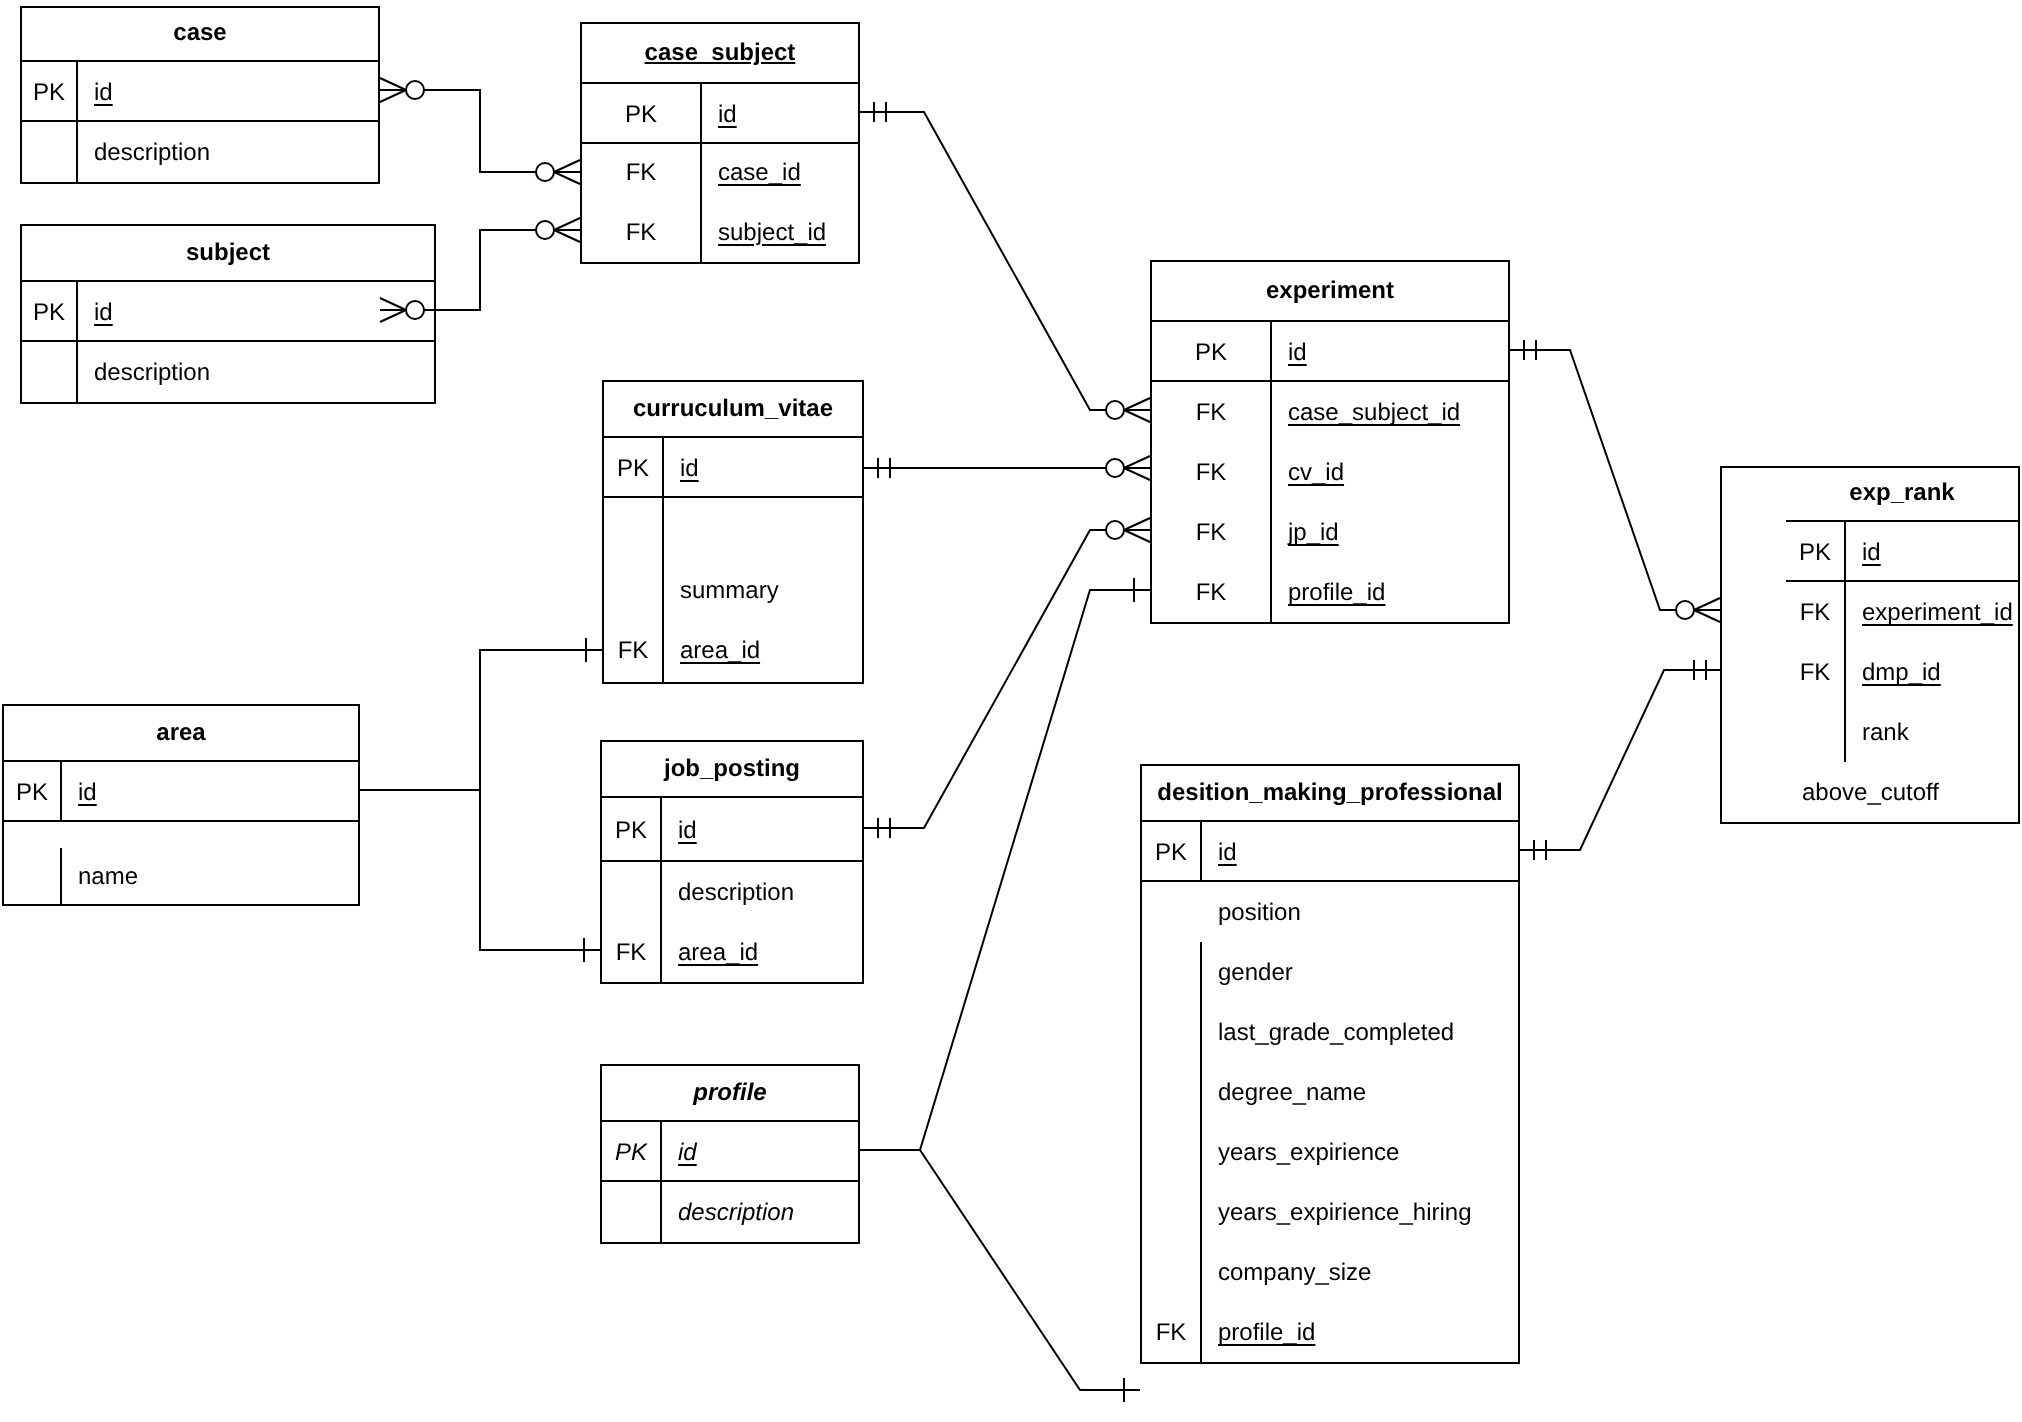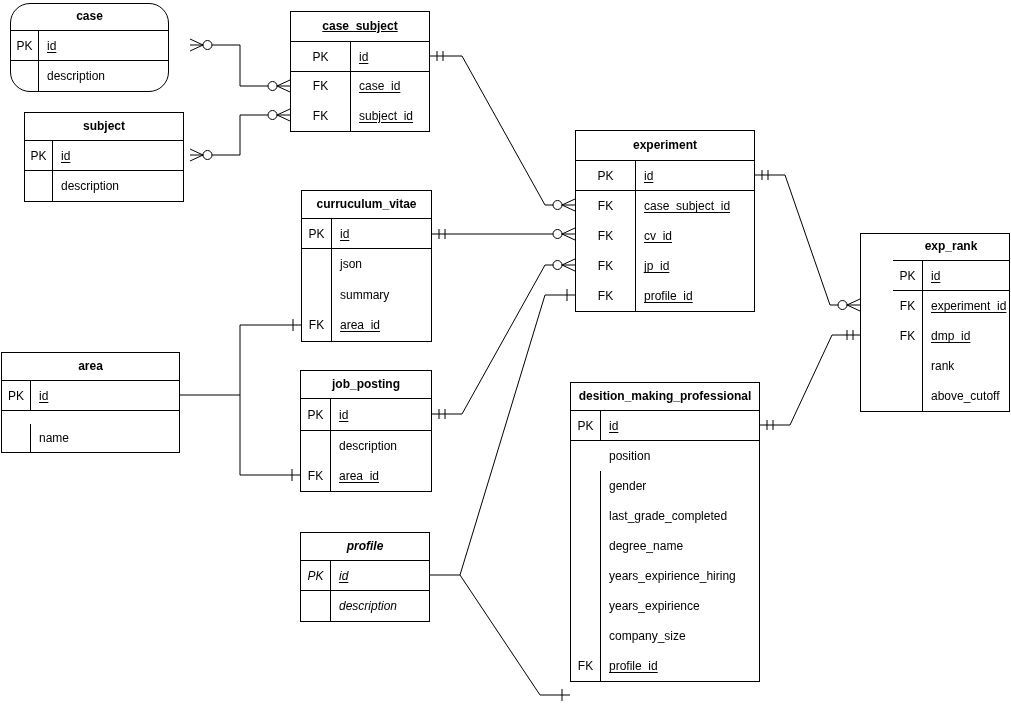--- a/index.html
+++ b/index.html
@@ -108,32 +108,32 @@
       </g>
       <g stroke="#000000" stroke-width="1" fill="none">
         <path d="M 180 395 L 240 395 L 240 325 L 301 325"></path>
         <path d="M 293 319 L 293 331"></path>
       </g>
       <g stroke="#000000" stroke-width="1" fill="none">
         <path d="M 240 395 L 240 475 L 300 475"></path>
         <path d="M 292 469 L 292 481"></path>
       </g>
     </svg>
-<div class="entity" style="left: 10px; top: 3px; width: 159px; border-radius: 20px;">
+<div class="entity" style="left: 10px; top: 3px; width: 180px;">
       <div class="e-header" style="height: 27px; line-height: 25px;">case</div>
       <div class="e-row sep" style="height: 30px; line-height: 30px;">
         <div class="e-key" style="width: 28px;">PK</div>
         <div class="e-field"><span class="u">id</span></div>
       </div>
       <div class="e-row" style="height: 30px; line-height: 30px;">
         <div class="e-key" style="width: 28px;"></div>
         <div class="e-field"><span>description</span></div>
       </div>
     </div>
-    <div class="entity" style="left: 24px; top: 112px; width: 160px;">
+    <div class="entity" style="left: 10px; top: 112px; width: 208px;">
       <div class="e-header" style="height: 28px; line-height: 26px;">subject</div>
       <div class="e-row sep" style="height: 30px; line-height: 30px;">
         <div class="e-key" style="width: 28px;">PK</div>
         <div class="e-field"><span class="u">id</span></div>
       </div>
       <div class="e-row" style="height: 30px; line-height: 30px;">
         <div class="e-key" style="width: 28px;"></div>
         <div class="e-field"><span>description</span></div>
       </div>
     </div>
@@ -153,21 +153,20 @@
       </div>
     </div>
     <div class="entity" style="left: 301px; top: 190px; width: 131px;">
       <div class="e-header" style="height: 28px; line-height: 26px;">curruculum_vitae</div>
       <div class="e-row sep" style="height: 30px; line-height: 30px;">
         <div class="e-key" style="width: 30px;">PK</div>
         <div class="e-field"><span class="u">id</span></div>
       </div>
       <div class="e-row" style="height: 30.7px; line-height: 30.7px;">
         <div class="e-key" style="width: 30px;"></div>
-        <div class="e-field"><span>json</span></div>
       </div>
       <div class="e-row" style="height: 30.7px; line-height: 30.7px;">
         <div class="e-key" style="width: 30px;"></div>
         <div class="e-field"><span>summary</span></div>
       </div>
       <div class="e-row" style="height: 30.7px; line-height: 30.7px;">
         <div class="e-key" style="width: 30px;">FK</div>
         <div class="e-field"><span class="u">area_id</span></div>
       </div>
     </div>
@@ -248,25 +247,25 @@
       <div class="e-row" style="height: 30px; line-height: 30px;">
         <div class="e-key" style="width: 30px;"></div>
         <div class="e-field"><span>last_grade_completed</span></div>
       </div>
       <div class="e-row" style="height: 30px; line-height: 30px;">
         <div class="e-key" style="width: 30px;"></div>
         <div class="e-field"><span>degree_name</span></div>
       </div>
       <div class="e-row" style="height: 30px; line-height: 30px;">
         <div class="e-key" style="width: 30px;"></div>
+        <div class="e-field"><span>years_expirience</span></div>
+      </div>
+      <div class="e-row" style="height: 30px; line-height: 30px;">
+        <div class="e-key" style="width: 30px;"></div>
         <div class="e-field"><span>years_expirience_hiring</span></div>
-      </div>
-      <div class="e-row" style="height: 30px; line-height: 30px;">
-        <div class="e-key" style="width: 30px;"></div>
-        <div class="e-field"><span>years_expirience</span></div>
       </div>
       <div class="e-row" style="height: 30px; line-height: 30px;">
         <div class="e-key" style="width: 30px;"></div>
         <div class="e-field"><span>company_size</span></div>
       </div>
       <div class="e-row" style="height: 30px; line-height: 30px;">
         <div class="e-key" style="width: 30px;">FK</div>
         <div class="e-field"><span class="u">profile_id</span></div>
       </div>
     </div>
@@ -281,18 +280,18 @@
         <div class="e-field"><span class="u">experiment_id</span></div>
       </div>
       <div class="e-row" style="height: 30px; line-height: 30px;">
         <div class="e-key" style="width: 30px;">FK</div>
         <div class="e-field"><span class="u">dmp_id</span></div>
       </div>
       <div class="e-row" style="height: 30px; line-height: 30px;">
         <div class="e-key" style="width: 30px;"></div>
         <div class="e-field"><span>rank</span></div>
       </div>
-      <div class="e-row" style="height: 30px; line-height: 30px;">
+      <div class="e-row" style="height: 30px; line-height: 30px; flex-direction: column;">
         <div class="e-key" style="width: 30px;"></div>
         <div class="e-field"><span>above_cutoff</span></div>
       </div>
     </div>
   </div>
 
 </body></html>

